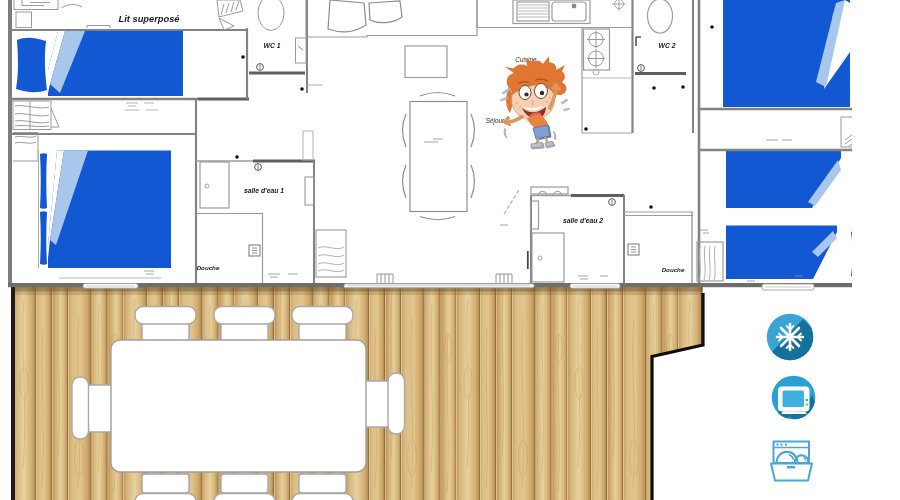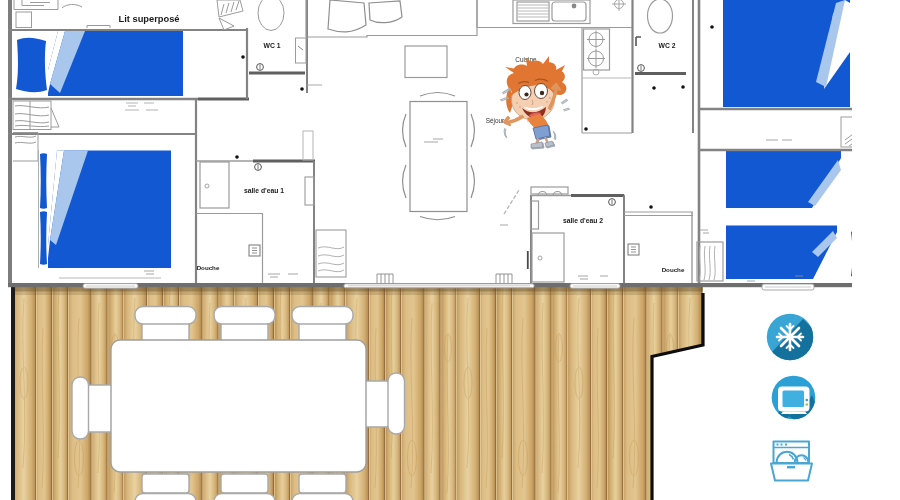--- a/index.html
+++ b/index.html
@@ -1,17 +1,17 @@
 <!DOCTYPE html>
 <html><head>
 <meta charset="utf-8">
 <style>
   html,body{margin:0;padding:0;background:#fff;}
   #stage{position:relative;width:852px;height:500px;overflow:hidden;
-    font-family:"Liberation Sans", sans-serif;}
+    font-family:"Liberation Sans", sans-serif;font-style:italic;}
   svg{display:block;}
 </style>
 </head>
 <body>
 <div id="stage">
 <svg width="900" height="500" viewBox="0 0 900 500">
 <defs>
   <linearGradient id="pgA" x1="0" y1="0" x2="1" y2="0">
     <stop offset="0" stop-color="#bb945c"></stop>
           <stop offset="0.18" stop-color="#d7b67b"></stop>

